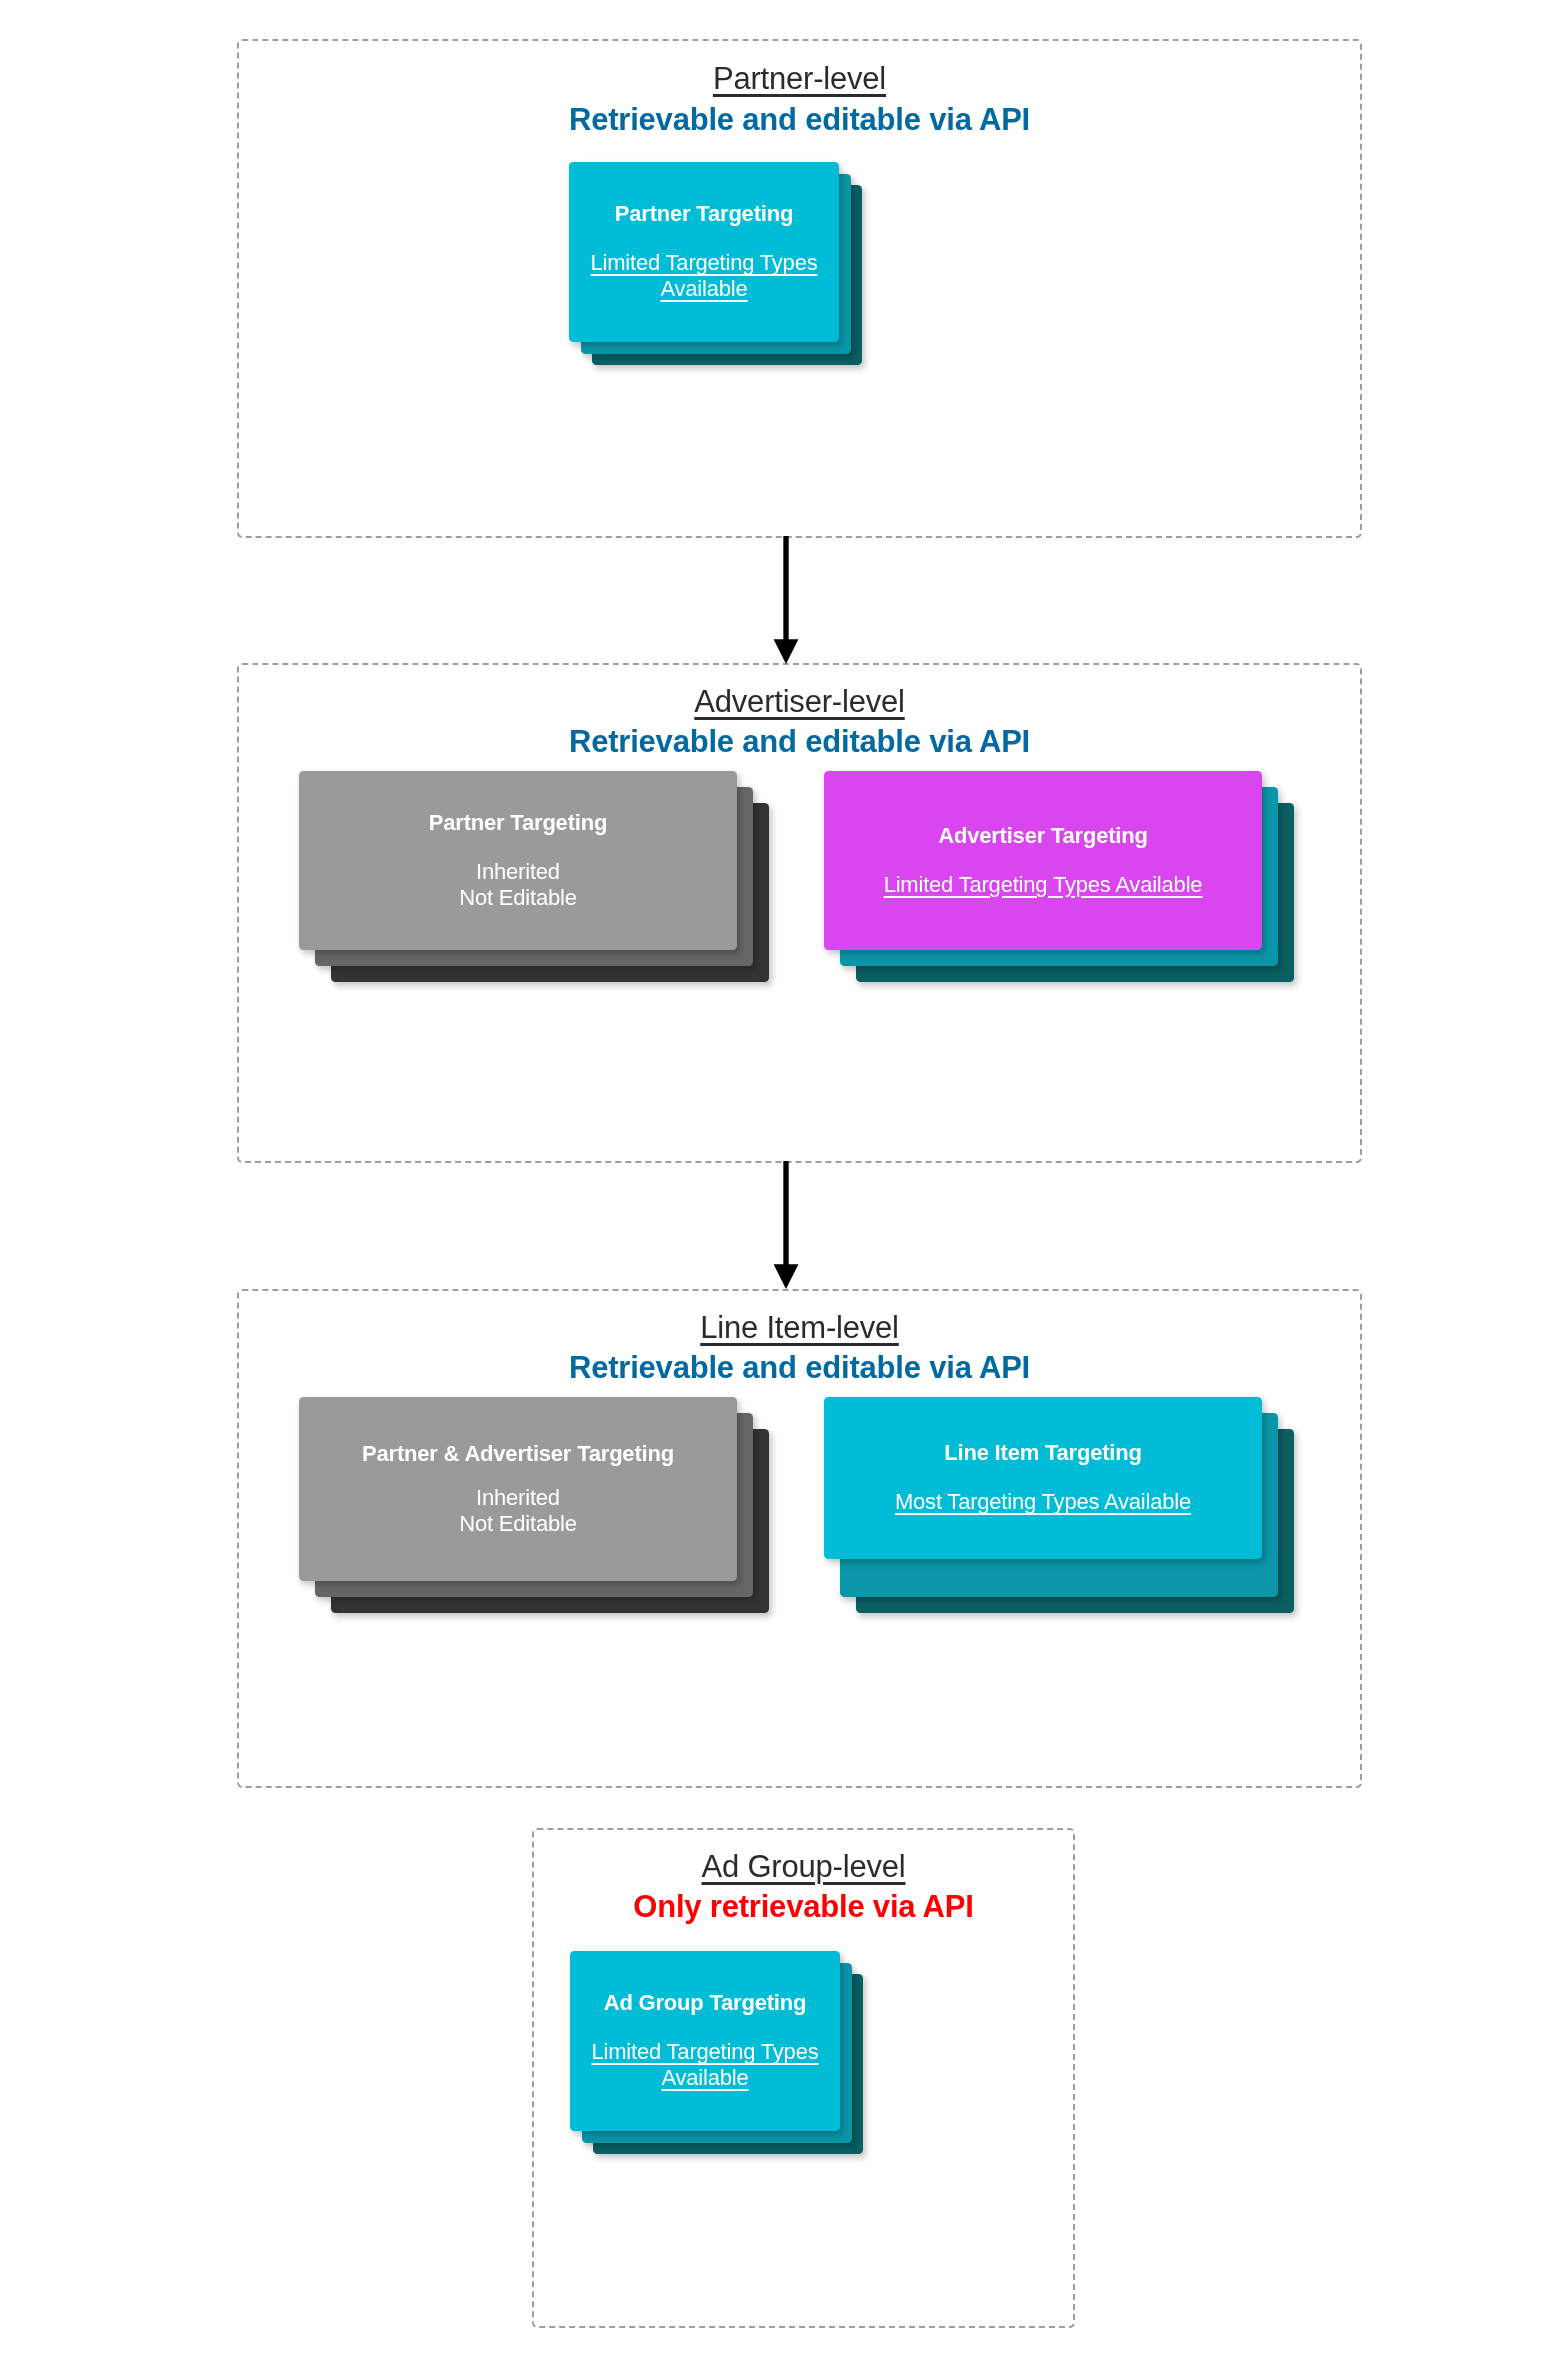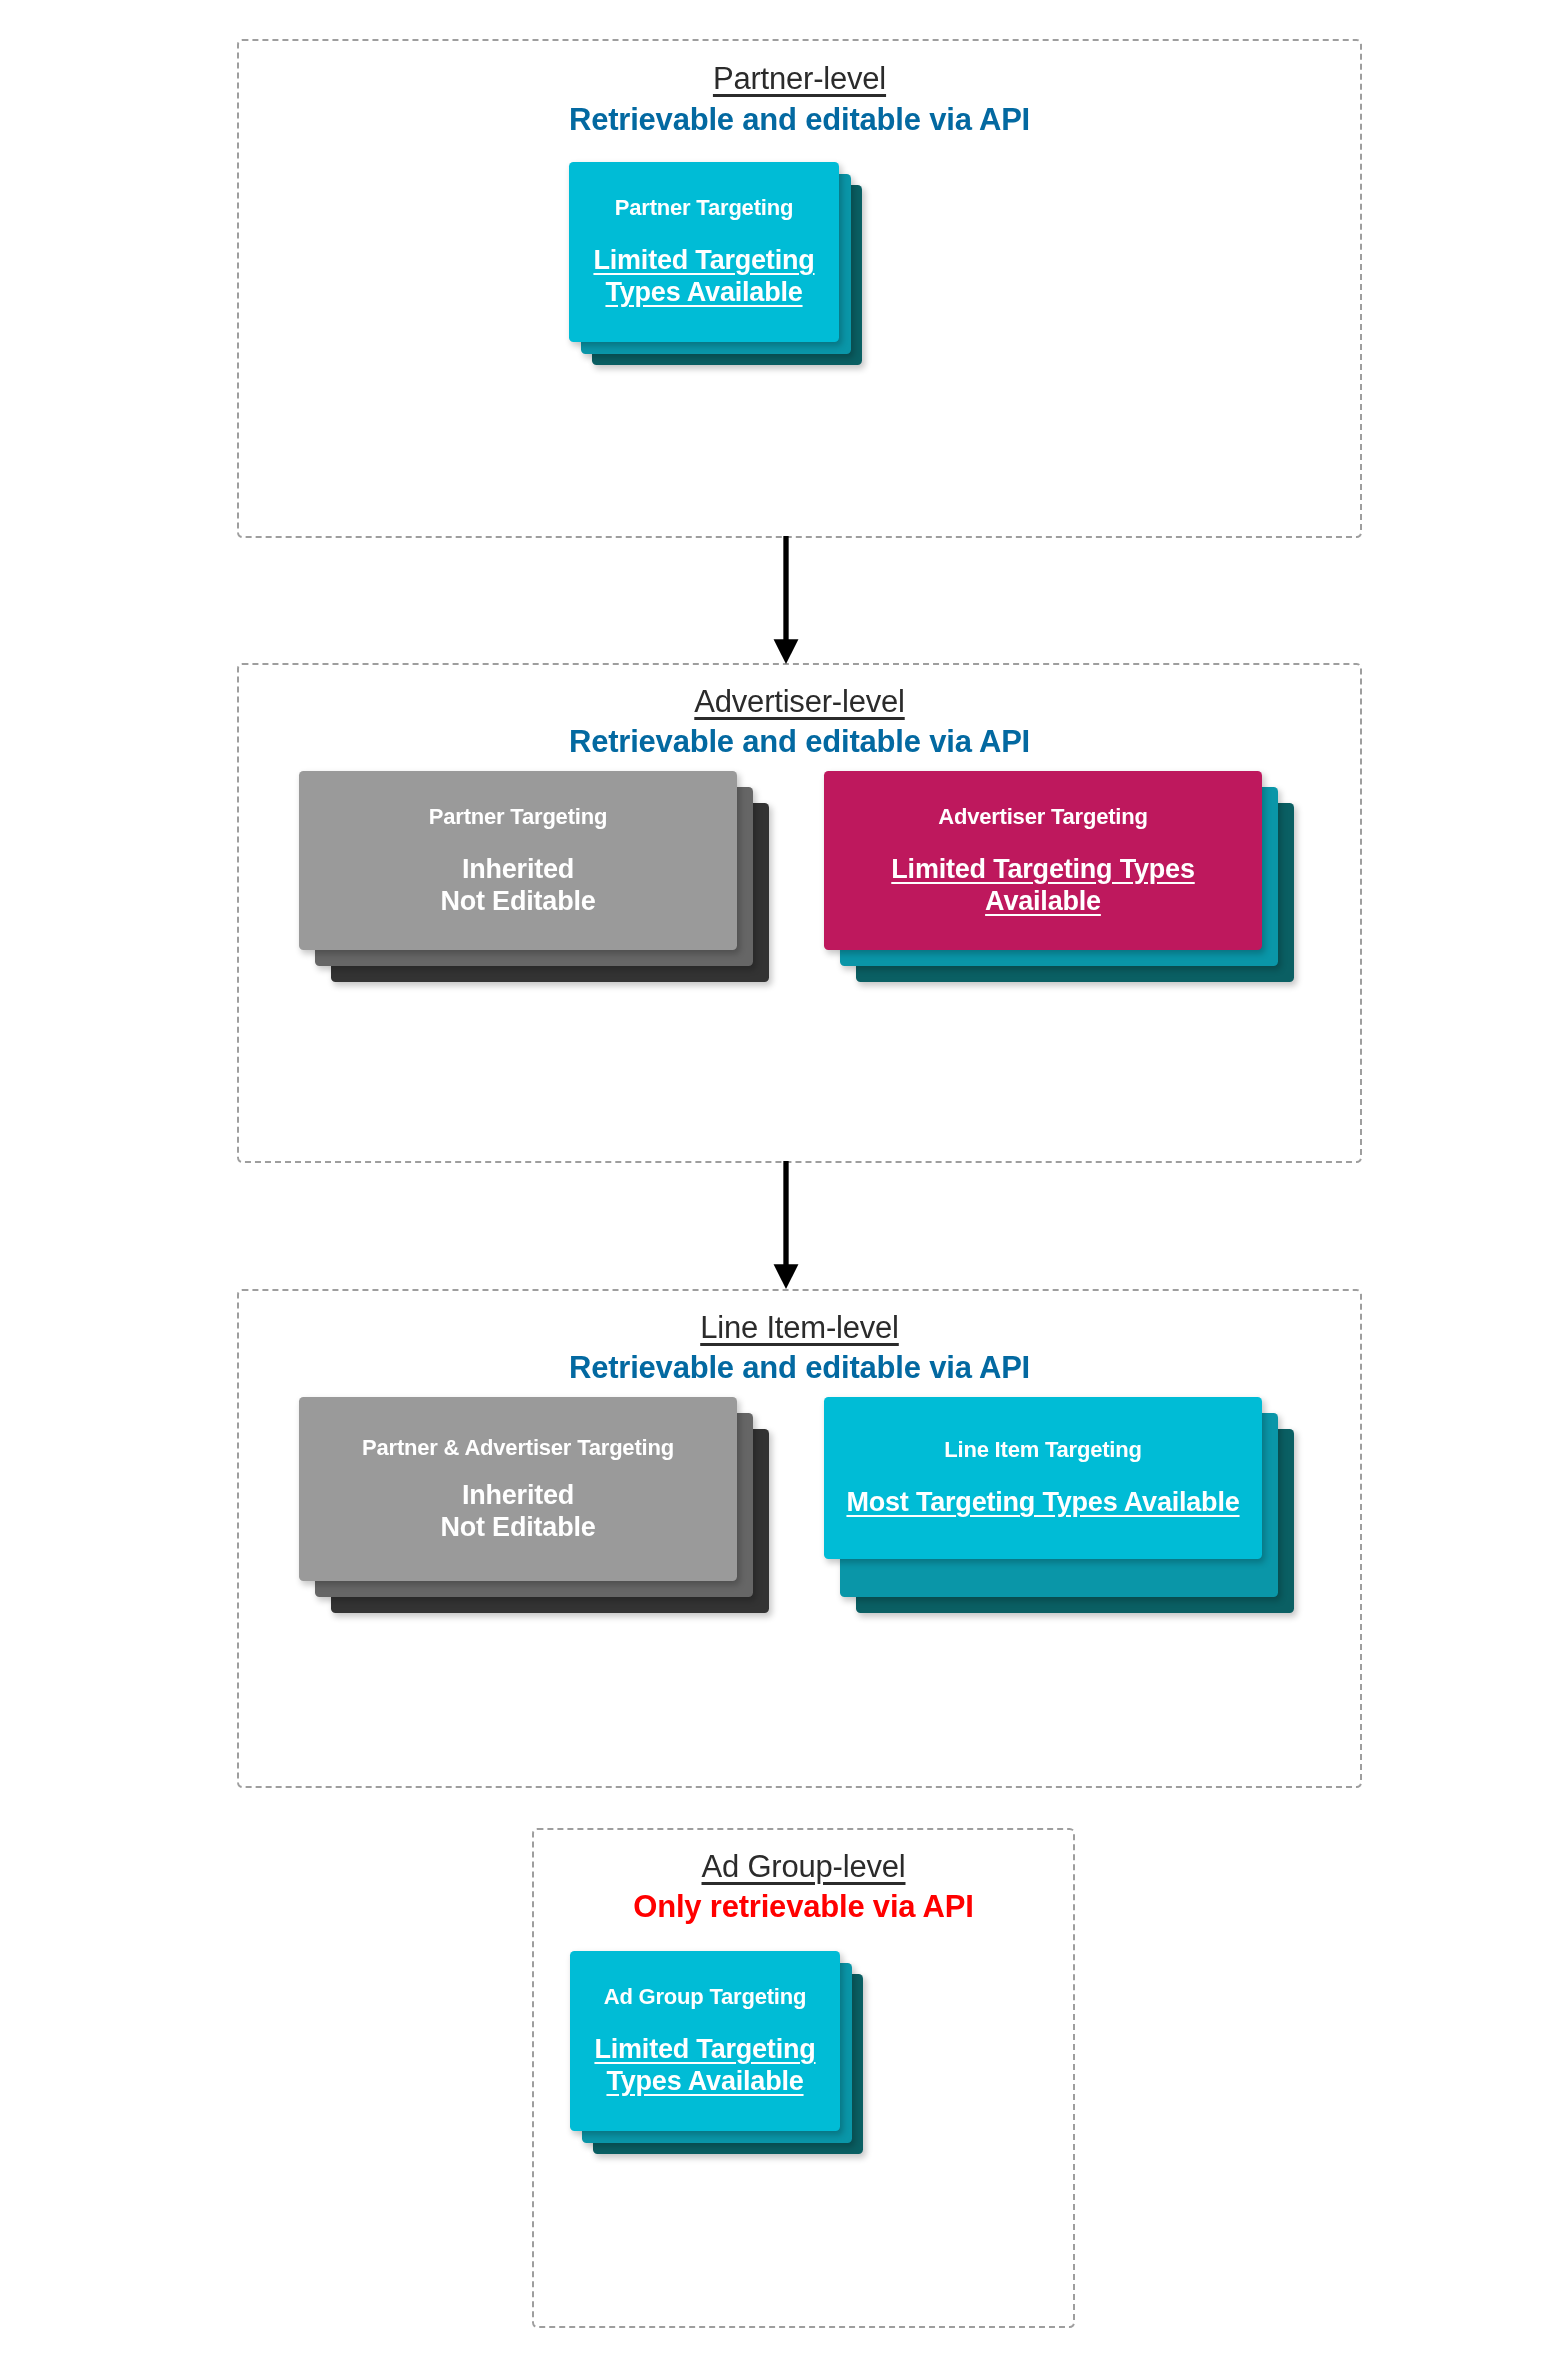--- a/index.html
+++ b/index.html
@@ -83,22 +83,22 @@
   }
 
   .card-title {
     font-size: 22px;
     font-weight: 700;
     color: #ffffff;
     line-height: 1.18;
     letter-spacing: -0.2px;
   }
   .card-note {
-    font-size: 27px;
-    font-weight: 700;
+    font-size: 22px;
+    font-weight: 400;
     color: #ffffff;
     line-height: 1.2;
     margin-top: 23px;
     letter-spacing: -0.2px;
   }
   .card-note.underlined {
     text-decoration: underline;
     text-underline-offset: 3.6px;
   }
   .card-note.plain {
@@ -149,21 +149,21 @@
       <div class="card-layer front" style="left:0px; top:0px; width:438px; height:179px; background:#9a9a9a;">
         <div class="card-title">Partner Targeting</div>
         <div class="card-note plain" style="white-space:pre-line;">Inherited
 Not Editable</div>
       </div>
     </div>
 
     <div class="card-stack" style="left:585px; top:106px; width:321px; height:241px;">
       <div class="card-layer back" style="left:32px; top:32px; width:438px; height:179px; background:#0a5f63;"></div>
       <div class="card-layer mid" style="left:16px; top:16px; width:438px; height:179px; background:#0a96a8;"></div>
-      <div class="card-layer front" style="left:0px; top:0px; width:438px; height:179px; background:#be185d;">
+      <div class="card-layer front" style="left:0px; top:0px; width:438px; height:179px; background:#d946ef;">
         <div class="card-title">Advertiser Targeting</div>
         <div class="card-note underlined">Limited Targeting Types Available</div>
       </div>
     </div>
   </div>
 
   <svg class="arrow" style="left:768px; top:1161px;" width="36" height="129" viewBox="0 0 40 145">
     <line x1="20" y1="0" x2="20" y2="128" stroke="#000000" stroke-width="6"></line>
     <polygon points="20,144 6,116 34,116" fill="#000000"></polygon>
   </svg>

